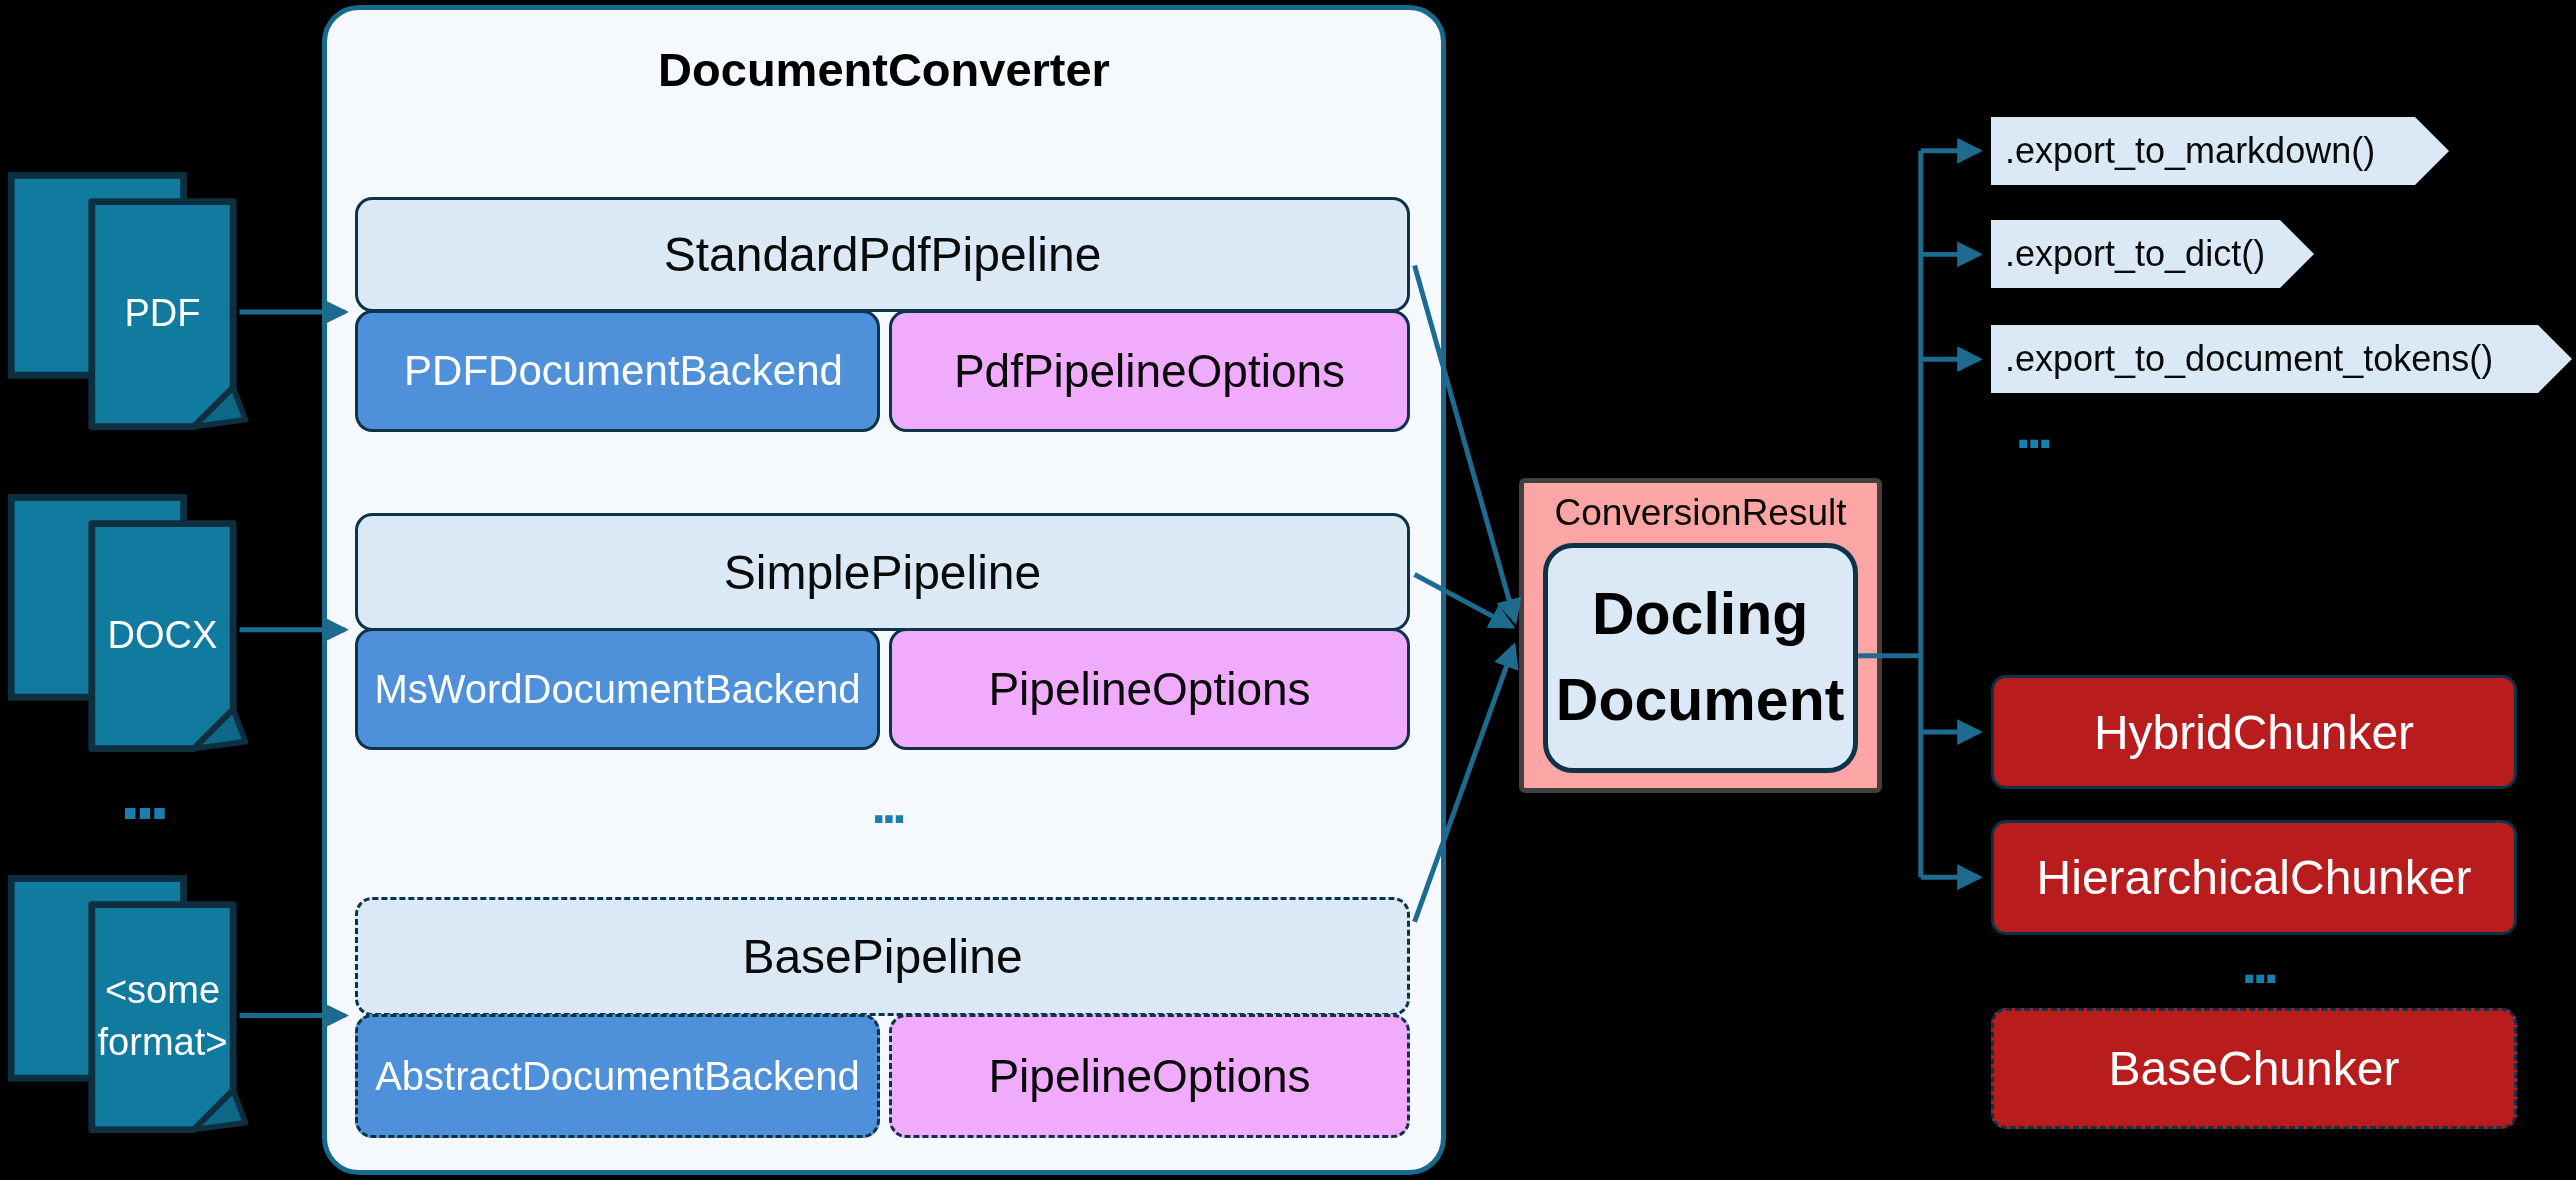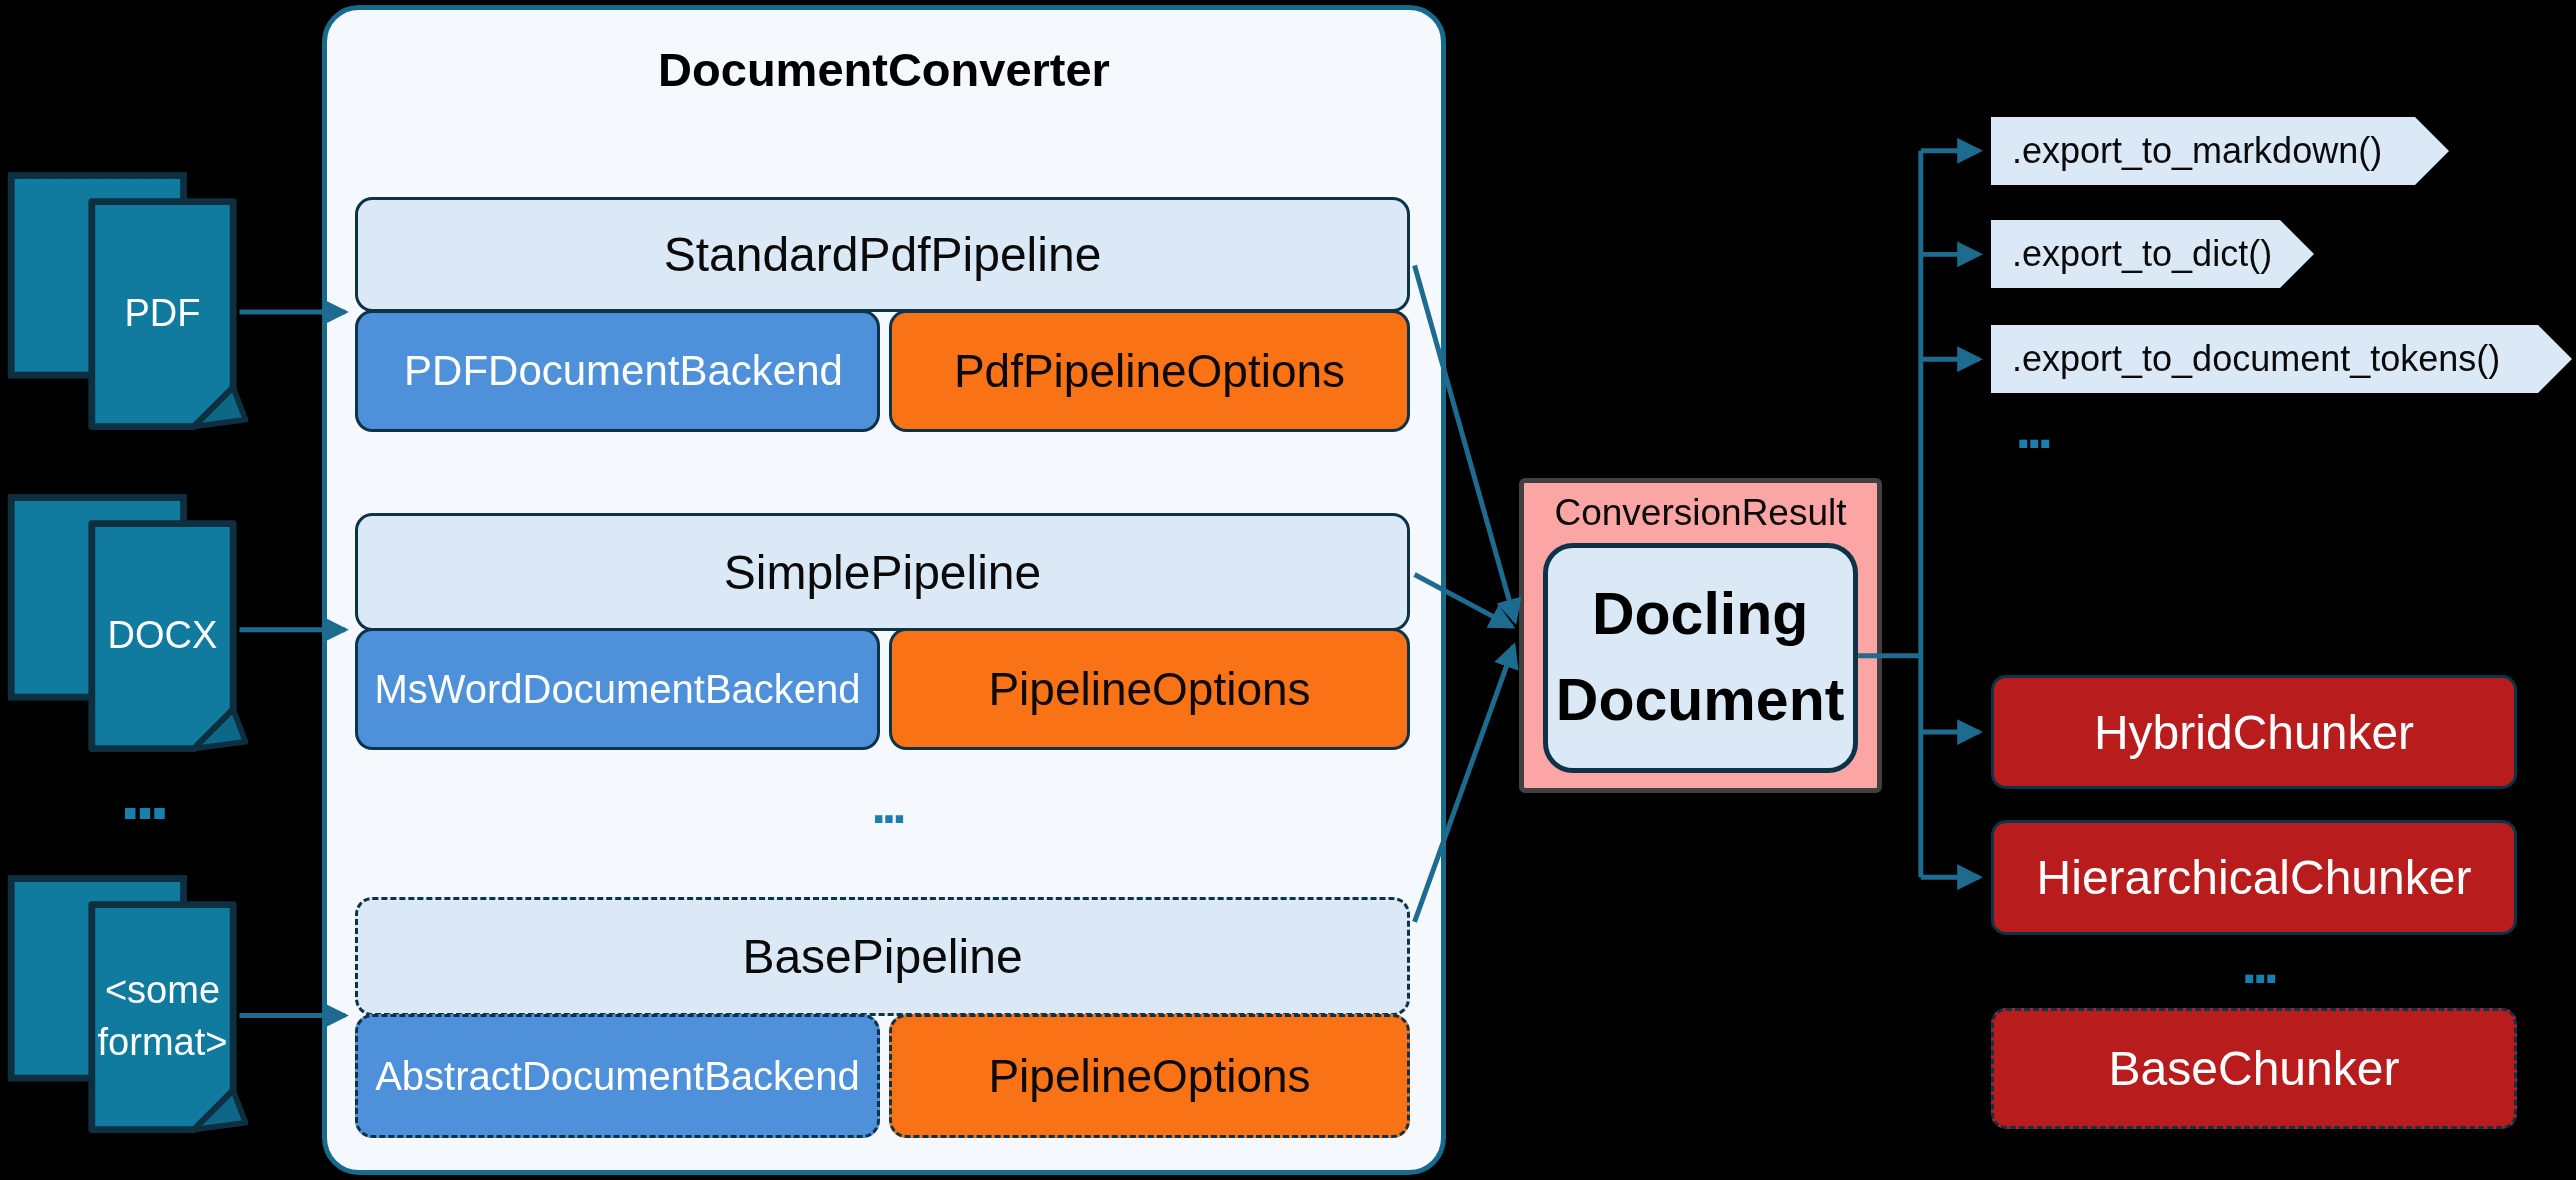--- a/index.html
+++ b/index.html
@@ -23,21 +23,21 @@
   .converter-title{
     position:absolute;left:0;top:32px;width:100%;text-align:center;
     font-size:47px;font-weight:700;color:#000;
   }
 
   .pheader,.pbackend,.poptions{
     position:absolute;display:flex;align-items:center;justify-content:center;z-index:20;
   }
   .pheader{background:#dbe9f6;border:3.7px solid #0d3349;border-radius:17.4px;font-size:48px;color:#0a0a0a;}
   .pbackend{background:#4e90d9;border:3.7px solid #0d3349;border-radius:17.4px;font-size:42px;color:#ffffff;}
-  .poptions{background:#f97316;border:3.7px solid #0d3349;border-radius:17.4px;font-size:46px;color:#0a0a0a;}
+  .poptions{background:#f0abfc;border:3.7px solid #0d3349;border-radius:17.4px;font-size:46px;color:#0a0a0a;}
   .dashed{border-style:dashed !important;}
 
   #pg1-header{left:355px;top:197px;width:1055px;height:115px;}
   #pg1-backend{left:355px;top:310px;width:525px;height:122px;padding-left:12px;}
   #pg1-options{left:889px;top:310px;width:521px;height:122px;}
 
   #pg2-header{left:355px;top:513px;width:1055px;height:118px;}
   #pg2-backend{left:355px;top:628px;width:525px;height:122px;}
   #pg2-options{left:889px;top:628px;width:521px;height:122px;}
 
@@ -55,21 +55,21 @@
   .docling{
     position:absolute;left:18.6px;top:60px;width:315px;height:230px;
     background:#dbe9f6;border:5px solid #0d3349;border-radius:30px;
     display:flex;align-items:center;justify-content:center;text-align:center;
     font-size:59px;font-weight:700;line-height:1.45;color:#000;white-space:pre-line;
   }
 
   
   .export-tag{
     position:absolute;background:#dbe9f6;color:#0a0a0a;font-size:36px;
-    display:flex;align-items:center;padding-left:21px;z-index:20;
+    display:flex;align-items:center;padding-left:14px;z-index:20;
     clip-path:polygon(0 0, calc(100% - 34px) 0, 100% 50%, calc(100% - 34px) 100%, 0 100%);
   }
   #export-1{left:1991px;top:117px;width:458px;height:68px;}
   #export-2{left:1991px;top:220px;width:323px;height:68px;}
   #export-3{left:1991px;top:325px;width:581px;height:68px;}
 
   
   .chunker{
     position:absolute;background:#b91c1c;border:3.7px solid #0d3349;border-radius:15px;
     color:#fff;font-size:48px;display:flex;align-items:center;justify-content:center;z-index:20;

